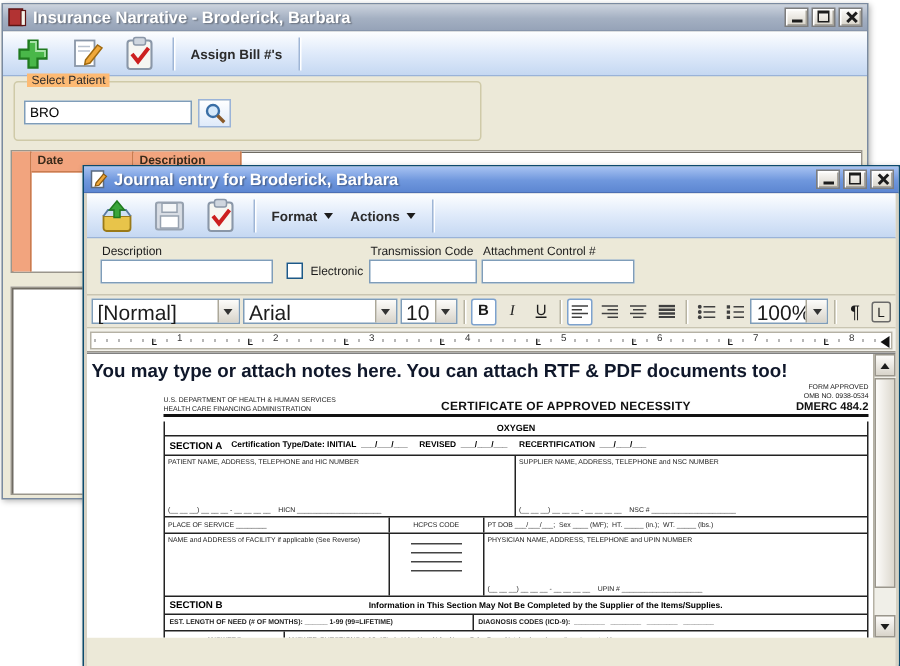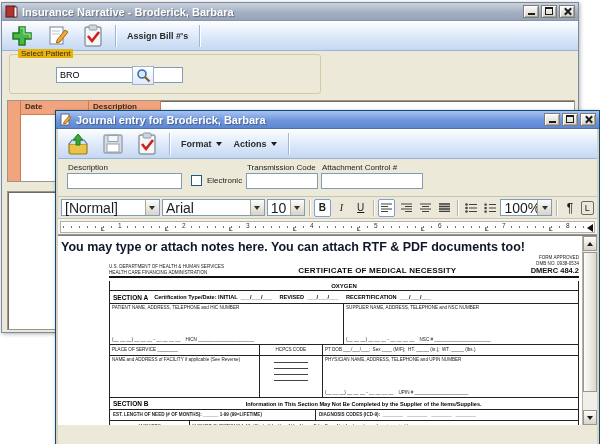--- a/index.html
+++ b/index.html
@@ -25,23 +25,23 @@
              background:linear-gradient(#fdfeff,#dfeafa 50%,#c5d8f2); border-bottom:1px solid #9ab3d8; }
   .tbtn { height:26px; min-width:26px; display:flex; align-items:center; justify-content:center; padding:0 4px; }
   .tsep { width:1px; height:22px; background:#9fb6d6; box-shadow:1px 0 0 #fff; margin:0 3px; }
   .tlabel { font-size:9px; font-weight:bold; color:#2b2b2b; white-space:nowrap; }
   .caret { width:0; height:0; border-left:3px solid transparent; border-right:3px solid transparent; border-top:4px solid #1c1c1c; margin-left:4px; }
 
   
   #narr { left:1px; top:2px; width:578px; height:331px; }
   #narr .client { position:relative; height:calc(100% - 49px); background:#ece9d8; }
   .groupbox { position:absolute; left:7px; top:3px; width:312px; height:40px; border:1px solid #cfcaa8; border-radius:3px; }
-  .groupbox .glabel { position:absolute; left:8px; top:-6px; background:#eab308; padding:0 3px; font-size:8px; color:#2b2b2b; }
+  .groupbox .glabel { position:absolute; left:8px; top:-6px; background:#fdba74; padding:0 3px; font-size:8px; color:#2b2b2b; }
   .txt { border:1px solid #7f9db9; background:#fff; font-size:9px; font-family:"Liberation Sans",sans-serif; padding:1px 3px; height:16px; }
-  #patient-search { position:absolute; left:6px; top:12px; width:127px;margin-left:40px; }
+  #patient-search { position:absolute; left:6px; top:12px; width:112px; }
   #search-btn { position:absolute; left:122px; top:11px; width:22px; height:19px; background:linear-gradient(#fff,#dfeafa); border:1px solid #9ab3d8; display:flex; align-items:center; justify-content:center; }
   #patient-pick { position:absolute; left:150px; top:10px; height:20px; padding:3px 6px 0 6px; background:#f0e7c8; border:1px solid #2b2b2b; font-size:9px; color:#1c1c1c; box-shadow:1px 1px 0 #b9b29a; }
 
   .grid { position:absolute; left:5px; top:49px; width:568px; height:82px; background:#fff; border:1px solid #9a968c; box-shadow:inset 1px 1px 0 #6f6b63; }
   .grid-selcol { position:absolute; left:0; top:0; width:13px; height:100%; background:#f2a47e; border-right:1px solid #c97c50; }
   .grid-head { position:absolute; left:13px; top:0; height:14px; display:flex; }
   .ghcell { background:#f2a47e; border-right:1px solid #c97c50; border-bottom:1px solid #c97c50; font-size:8px; font-weight:bold; color:#3a2a1a; padding:1px 4px 0 4px; }
   .ghcell.c0 { width:68px; } .ghcell.c1 { width:72px; }
   .panel2 { position:absolute; left:5px; top:140px; width:430px; height:139px; background:#fff; border:1px solid #9a968c; box-shadow:inset 1px 1px 0 #6f6b63; }
 
@@ -379,21 +379,21 @@
 
       <div class="docwrap">
         <div class="doc">
           <div class="notice">You may type or attach notes here. You can attach RTF &amp; PDF documents too!</div>
 
           <div class="cmn-head">
             <div class="tiny">
               <div>U.S. DEPARTMENT OF HEALTH &amp; HUMAN SERVICES</div>
               <div>HEALTH CARE FINANCING ADMINISTRATION</div>
             </div>
-            <div class="cmn-title">CERTIFICATE OF MEDICAL NECESSITY</div>
+            <div class="cmn-title">CERTIFICATE OF APPROVED NECESSITY</div>
             <div class="cmn-right">
               <div class="tiny">FORM APPROVED</div>
               <div class="tiny">OMB NO. 0938-0534</div>
               <div class="cmn-num">DMERC 484.2</div>
             </div>
           </div>
 
           <div class="cmn">
             <div class="crow oxy">
                 <span>OXYGEN</span>

